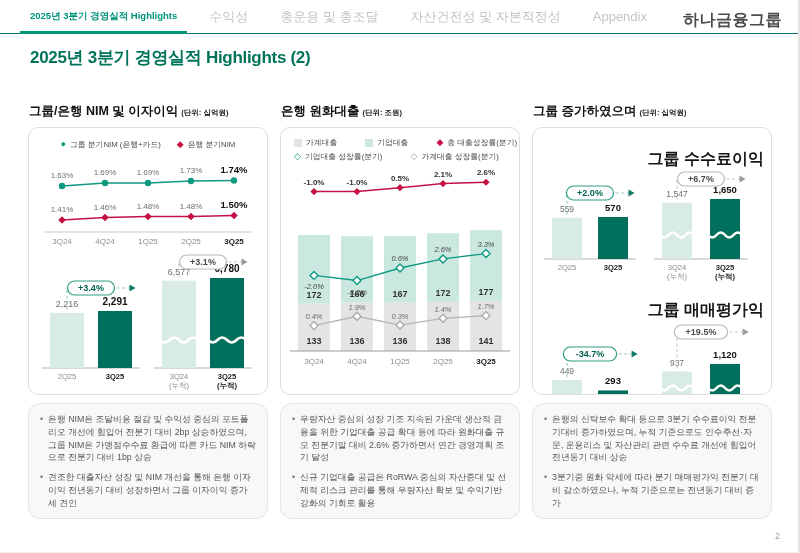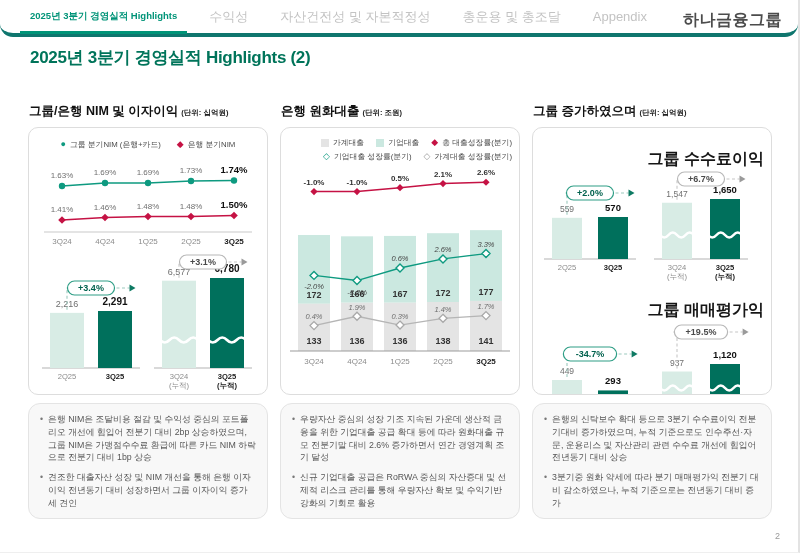--- a/index.html
+++ b/index.html
@@ -1,58 +1,58 @@
 <!DOCTYPE html>
 <html><head>
 <meta charset="utf-8">
 <style>
   html,body{margin:0;padding:0;background:#fff;}
   .slide{position:relative;width:800px;height:553px;background:#fff;overflow:hidden;
          font-family:"Liberation Sans","DejaVu Sans",sans-serif;box-sizing:border-box;
          border-right:2px solid #e3e3e3;border-bottom:1px solid #efefef;}
   
-  .nav{position:absolute;top:0;left:0;right:0;height:33px;background:#fff;border-bottom:4px solid #0f766e;border-radius:13px;}
+  .nav{position:absolute;top:0;left:0;right:0;height:33px;background:#fff;border-bottom:1px solid #0f766e;}
   .tabs{position:absolute;left:30px;top:0;height:33px;display:flex;gap:32px;align-items:center;}
   .tab{font-size:13px;color:#c3c3c3;white-space:nowrap;position:relative;height:33px;display:flex;align-items:center;cursor:default;}
   .tab.active{color:#009478;font-weight:700;font-size:9.5px;}
   .tab.active::after{content:'';position:absolute;left:-10px;right:-10px;bottom:-1px;height:3px;background:#009478;}
   .logo{position:absolute;right:16px;top:10px;font-size:16px;font-weight:700;color:#4c4c4c;letter-spacing:.5px;font-family:Liberation Mono, monospace;}
   
   .title{position:absolute;left:30px;top:46px;margin:0;font-size:17px;font-weight:700;color:#00745a;letter-spacing:-.3px;}
   
   .cols{position:absolute;left:28px;top:103px;width:636px;display:flex;gap:12px;}
   .col{width:240px;flex:0 0 240px;}
   .colhead{font-size:12.5px;font-weight:700;color:#111;margin:0 0 7px 1px;white-space:nowrap;}
   .unit{font-size:7.5px;font-weight:700;color:#222;margin-left:3px;}
   .panel{box-sizing:border-box;width:240px;height:268px;background:#fff;border:1px solid #ddd;border-radius:10px;padding:8px 7px 0 7px;overflow:hidden;}
   .legend{display:flex;justify-content:center;gap:16px;font-size:8px;color:#444;margin:3px 0 2px;}
   .legend-rows{margin:1px 0 3px 6px;}
-  .lg-row{display:flex;gap:12px;margin-bottom:3px;justify-content:flex-end;}
+  .lg-row{display:flex;gap:28px;margin-bottom:3px;}
   .lg-item{display:flex;align-items:center;gap:4px;font-size:7.8px;color:#4a4a4a;white-space:nowrap;}
   .lg-mark{font-size:9px;line-height:1;}
   .lg-sq{width:8px;height:8px;display:inline-block;}
   .subtt{font-size:16px;font-weight:700;color:#161616;margin:13px 0 1px 5px;text-align:right;}
   .bullets{box-sizing:border-box;margin-top:8px;background:#f8f8f8;border:1px solid #e4e4e4;border-radius:12px;padding:9px 11px;font-size:8.8px;line-height:1.45;color:#565656;}
   .bullet{display:flex;gap:5px;margin-bottom:7px;}
   .bullet:last-child{margin-bottom:0;}
   .bdot{color:#787878;flex:0 0 auto;}
   .pagenum{position:absolute;right:18px;bottom:11px;font-size:9px;color:#9a9a9a;}
   svg text{font-family:"Liberation Sans","DejaVu Sans",sans-serif;}
 </style>
 </head>
 <body>
 
 <div class="slide">
 
   <div class="nav">
     <div class="tabs" id="nav-tabs">
         <div class="tab active">2025년 3분기 경영실적 Highlights</div>
         <div class="tab">수익성</div>
+        <div class="tab">총운용 및 총조달</div>
         <div class="tab">자산건전성 및 자본적정성</div>
-        <div class="tab">총운용 및 총조달</div>
         <div class="tab">Appendix</div>
       </div>
     <div class="logo">하나금융그룹</div>
   </div>
 
   <h1 class="title">2025년 3분기 경영실적 Highlights (2)</h1>
 
   <div class="cols">
 
     <section class="col">

